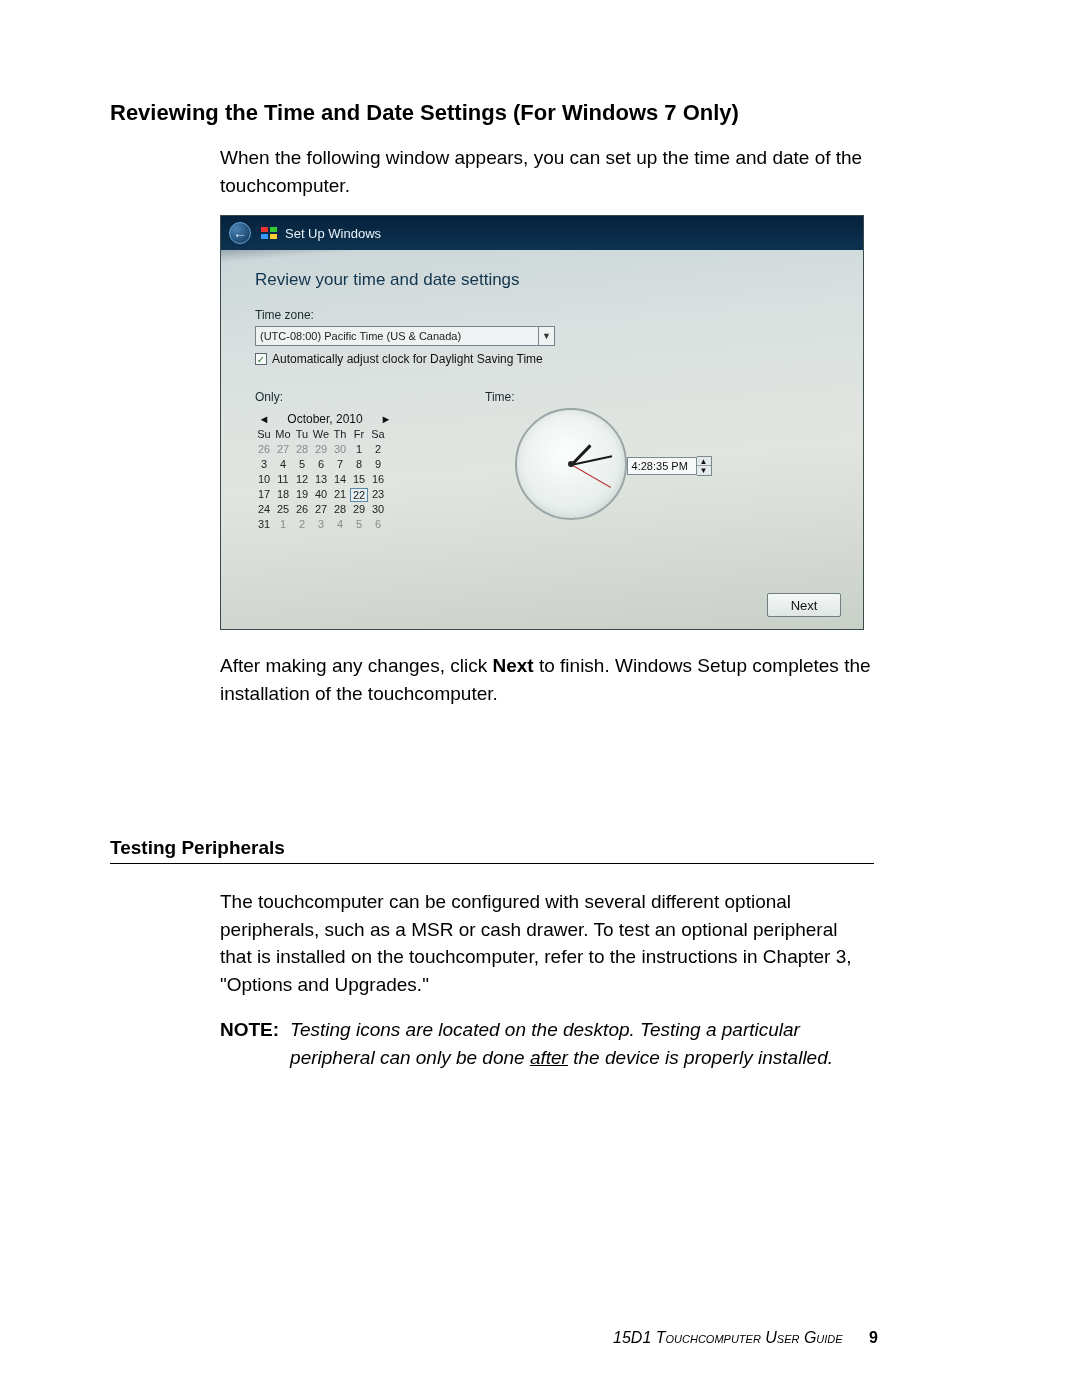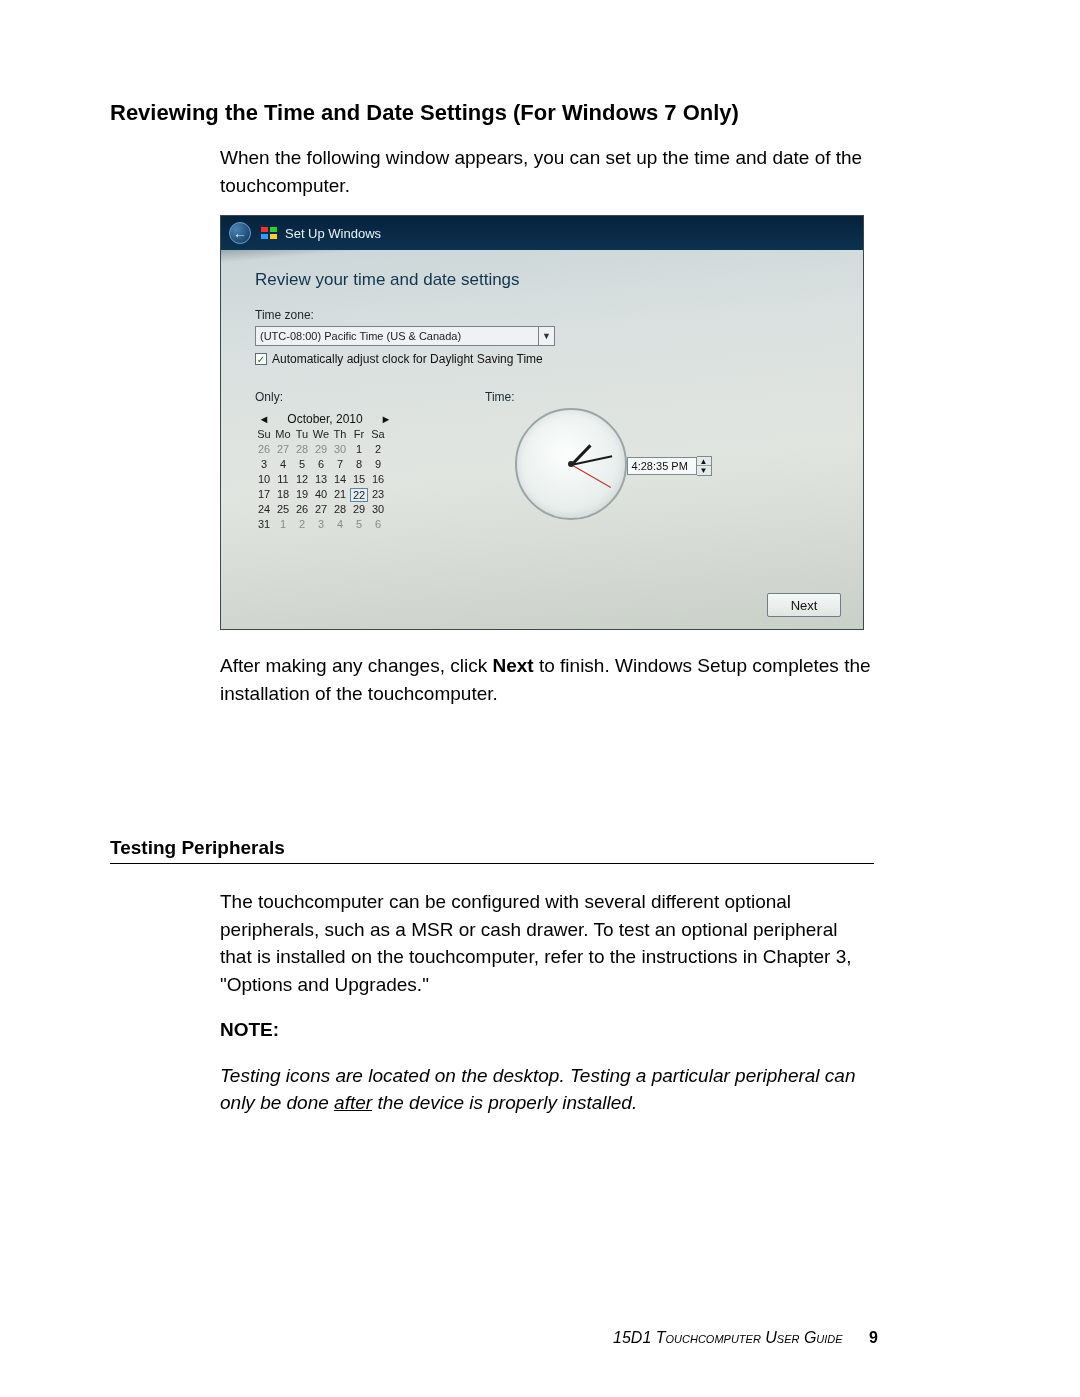--- a/index.html
+++ b/index.html
@@ -75,21 +75,21 @@
   .spinner { display:flex; flex-direction:column; border:1px solid #7b8a90; border-left:none;}
   .spinner div { width:14px; height:9px; font-size:8px; display:flex; align-items:center; justify-content:center; background:#e4eae8; border-bottom:1px solid #93a0a3;}
   .spinner div:last-child { border-bottom:none; }
   .next-btn {
     position:absolute; right: 22px; bottom: 12px; width: 74px; height: 24px;
     border:1px solid #6e7e82; background: linear-gradient(#f5f9f8, #dfe6e2);
     font-size:13px; display:flex; align-items:center; justify-content:center;
     border-radius:2px;
   }
   .section-h1 { font-size: 19px; font-weight: bold; margin-top: 130px; border-bottom: 1.5px solid #000; padding-bottom: 4px; width: 100%; }
-  .note-row { display:flex; gap: 18px; margin-top: 18px; flex-direction: column; }
+  .note-row { display:flex; gap: 11px; margin-top: 18px; }
   .note-label { font-weight: bold; font-size: 19px; }
   .note-text { font-style: italic; font-size: 19px; line-height:1.45; }
   .u { text-decoration: underline; }
   .footer { position: absolute; bottom: 50px; right: 106px; font-size: 16px; font-style: italic; }
   .footer .num { font-style: normal; font-weight: bold; margin-left: 22px; }
   .footer .sc { font-variant: small-caps; }
 </style>
 </head>
 <body>
 

